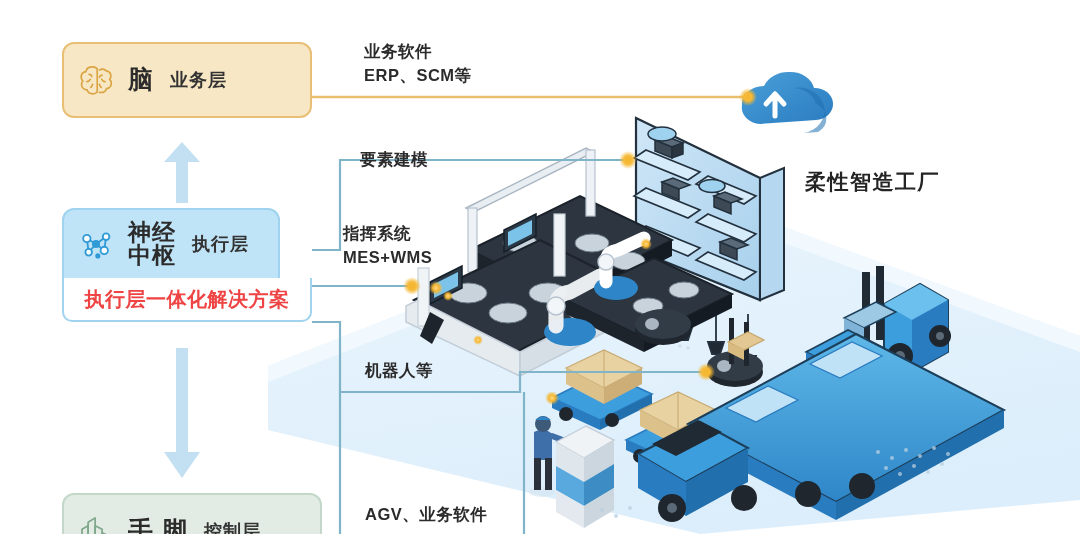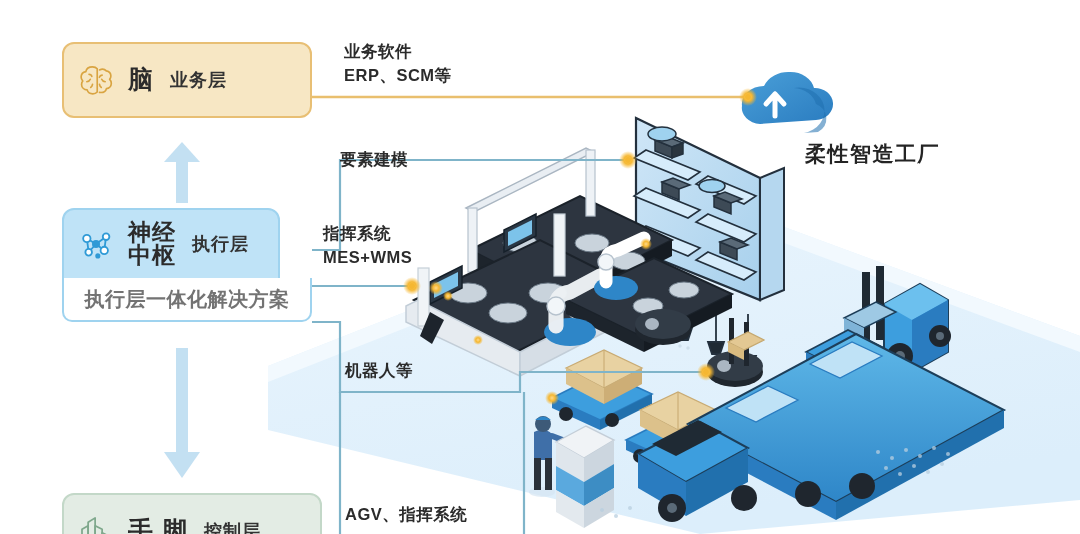--- a/index.html
+++ b/index.html
@@ -38,29 +38,29 @@
   }
 
   .layer-icon{width:64px;min-width:64px;display:flex;align-items:center;justify-content:center;}
   .layer-text{display:flex;align-items:center;gap:16px;}
   .layer-main{
     font-size:25px;font-weight:bold;color:#2b2b2b;letter-spacing:1px;
     line-height:1.02;
   }
   .layer-main.two-line{font-size:23px;line-height:1.0;}
   .layer-sub{font-size:18px;font-weight:bold;color:#333;letter-spacing:1px;}
-  .nerve-solution{font-size:20px;font-weight:bold;color:#737373;letter-spacing:0.5px;white-space:nowrap;}
+  .nerve-solution{font-size:20px;font-weight:bold;color:#ef4444;letter-spacing:0.5px;white-space:nowrap;}
 
   
   .conn-label{
     position:absolute;color:#2b2b2b;font-weight:bold;
-    font-size:16.5px;line-height:1.45;letter-spacing:0.5px;white-space:pre-line;
+    font-size:16.5px;line-height:1.45;letter-spacing:0.5px;white-space:pre-line;margin-left:20px;
   }
   .right-title{
-    position:absolute;left:805px;top:140px;
+    position:absolute;left:805px;top:168px;
     font-size:21px;font-weight:bold;color:#242424;letter-spacing:1.5px;
   }
 
   
   svg.overlay{position:absolute;left:0;top:0;width:1080px;height:534px;pointer-events:none;}
 </style>
 </head>
 <body>
 
 <div id="stage">
@@ -437,17 +437,17 @@
   <div class="conn-label" style="left:344px;top:40px;">业务软件
 ERP、SCM等</div>
 
   <div class="conn-label" style="left:340px;top:148px;">要素建模</div>
 
   <div class="conn-label" style="left:323px;top:222px;">指挥系统
 MES+WMS</div>
 
   <div class="conn-label" style="left:345px;top:359px;">机器人等</div>
 
-  <div class="conn-label" style="left:345px;top:503px;">AGV、指挥系统</div>
+  <div class="conn-label" style="left:345px;top:503px;">AGV、业务软件</div>
 
   <div class="right-title">柔性智造工厂</div>
 
 </div>
 
 </body></html>

